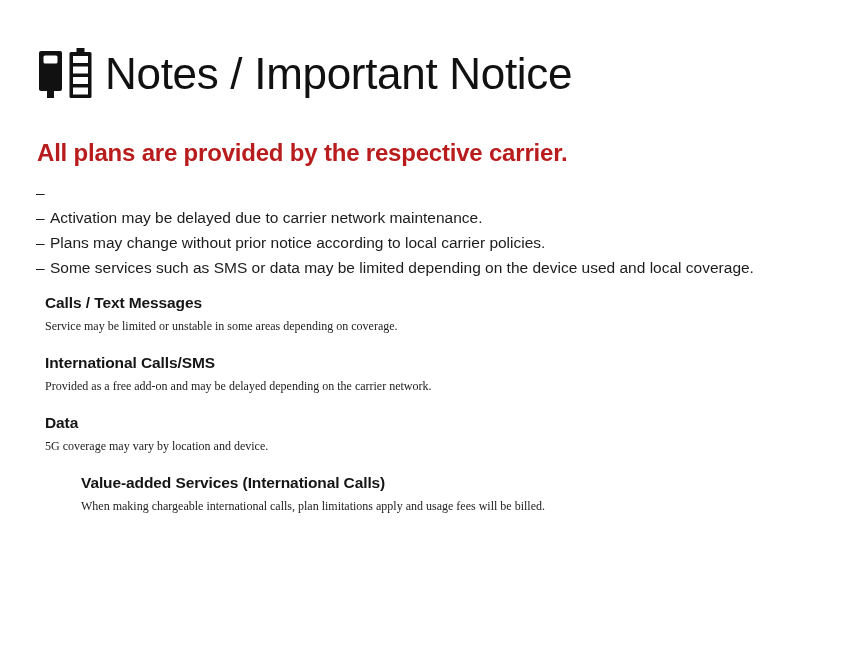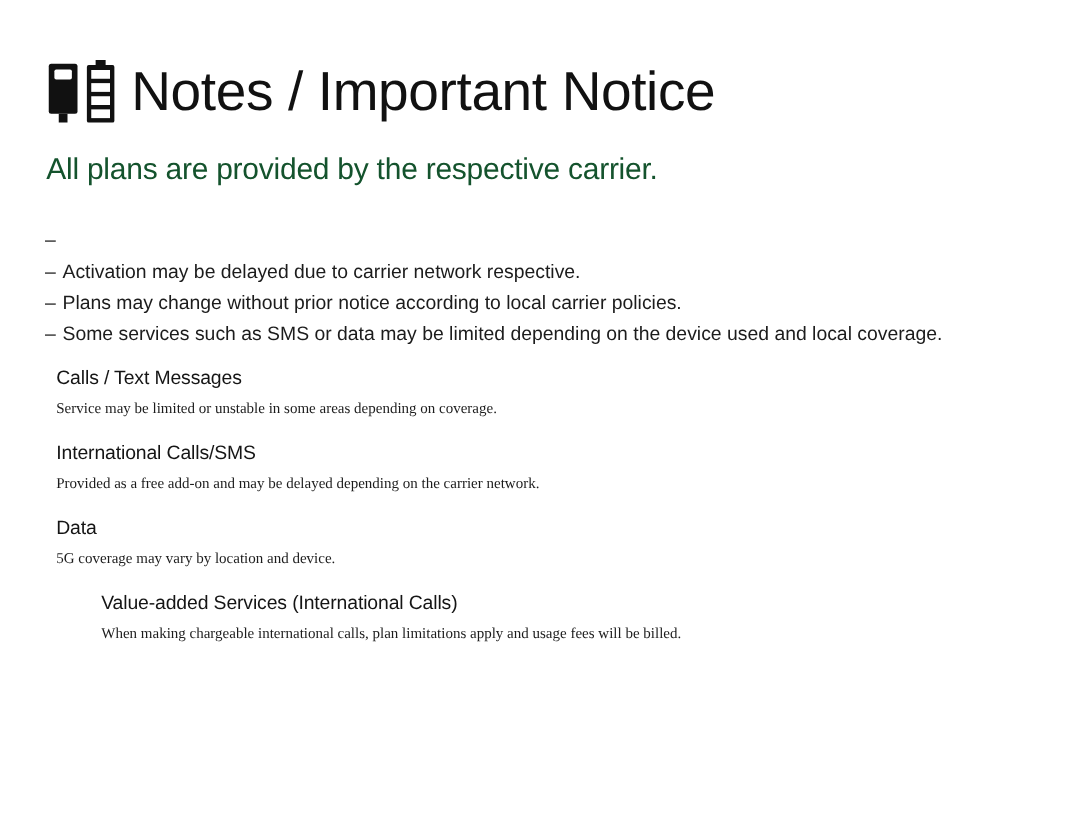--- a/index.html
+++ b/index.html
@@ -62,25 +62,25 @@
     letter-spacing: -0.3px;
     line-height: 1;
     color: #111111;
     white-space: nowrap;
   }
 
   
   .headline {
     position: absolute;
     left: 37px;
-    top: 122px;
+    top: 139px;
     font-size: 24px;
-    font-weight: 400;
+    font-weight: 700;
     letter-spacing: -0.2px;
-    color: #14532d;
+    color: #b91c1c;
     white-space: nowrap;
   }
 
   
   .bullets {
     position: absolute;
     left: 36px;
     top: 180px;
     width: 800px;
   }
@@ -110,21 +110,21 @@
   }
   .section {
     margin-bottom: 14px;
   }
   .section:last-child {
     margin-bottom: 0;
     margin-left: 36px;
   }
   .section-title {
     font-size: 15.5px;
-    font-weight: 400;
+    font-weight: 700;
     line-height: 22px;
     color: #151515;
     letter-spacing: -0.1px;
     white-space: nowrap;
   }
   .section-line {
     font-size: 12px;
     font-weight: 400;
     line-height: 24px;
     color: #1c1c1c;
@@ -168,21 +168,21 @@
   <div class="headline">All plans are provided by the respective carrier.</div>
 
   <div class="bullets">
 
     <div class="bullet-row">
       <span class="bullet-dash">–</span>
     </div>
 
     <div class="bullet-row">
       <span class="bullet-dash">–</span>
-      <span class="bullet-text">Activation may be delayed due to carrier network respective.</span>
+      <span class="bullet-text">Activation may be delayed due to carrier network maintenance.</span>
     </div>
 
     <div class="bullet-row">
       <span class="bullet-dash">–</span>
       <span class="bullet-text">Plans may change without prior notice according to local carrier policies.</span>
     </div>
 
     <div class="bullet-row">
       <span class="bullet-dash">–</span>
       <span class="bullet-text">Some services such as SMS or data may be limited depending on the device used and local coverage.</span>

